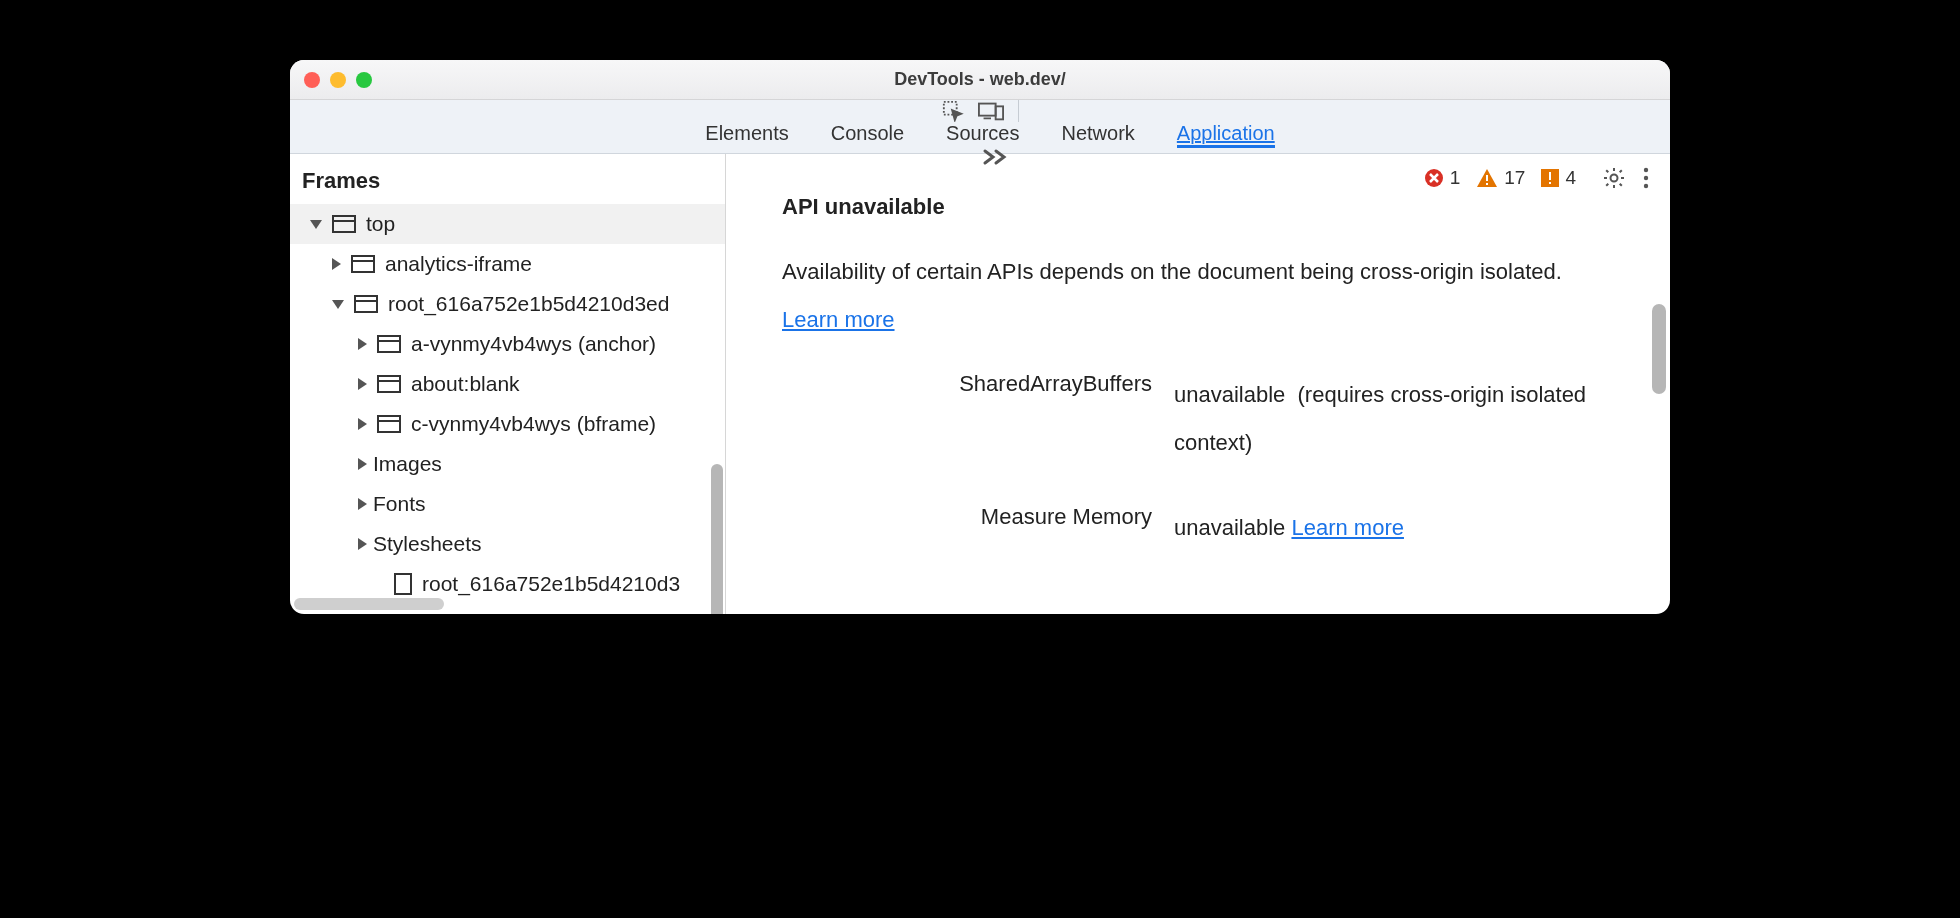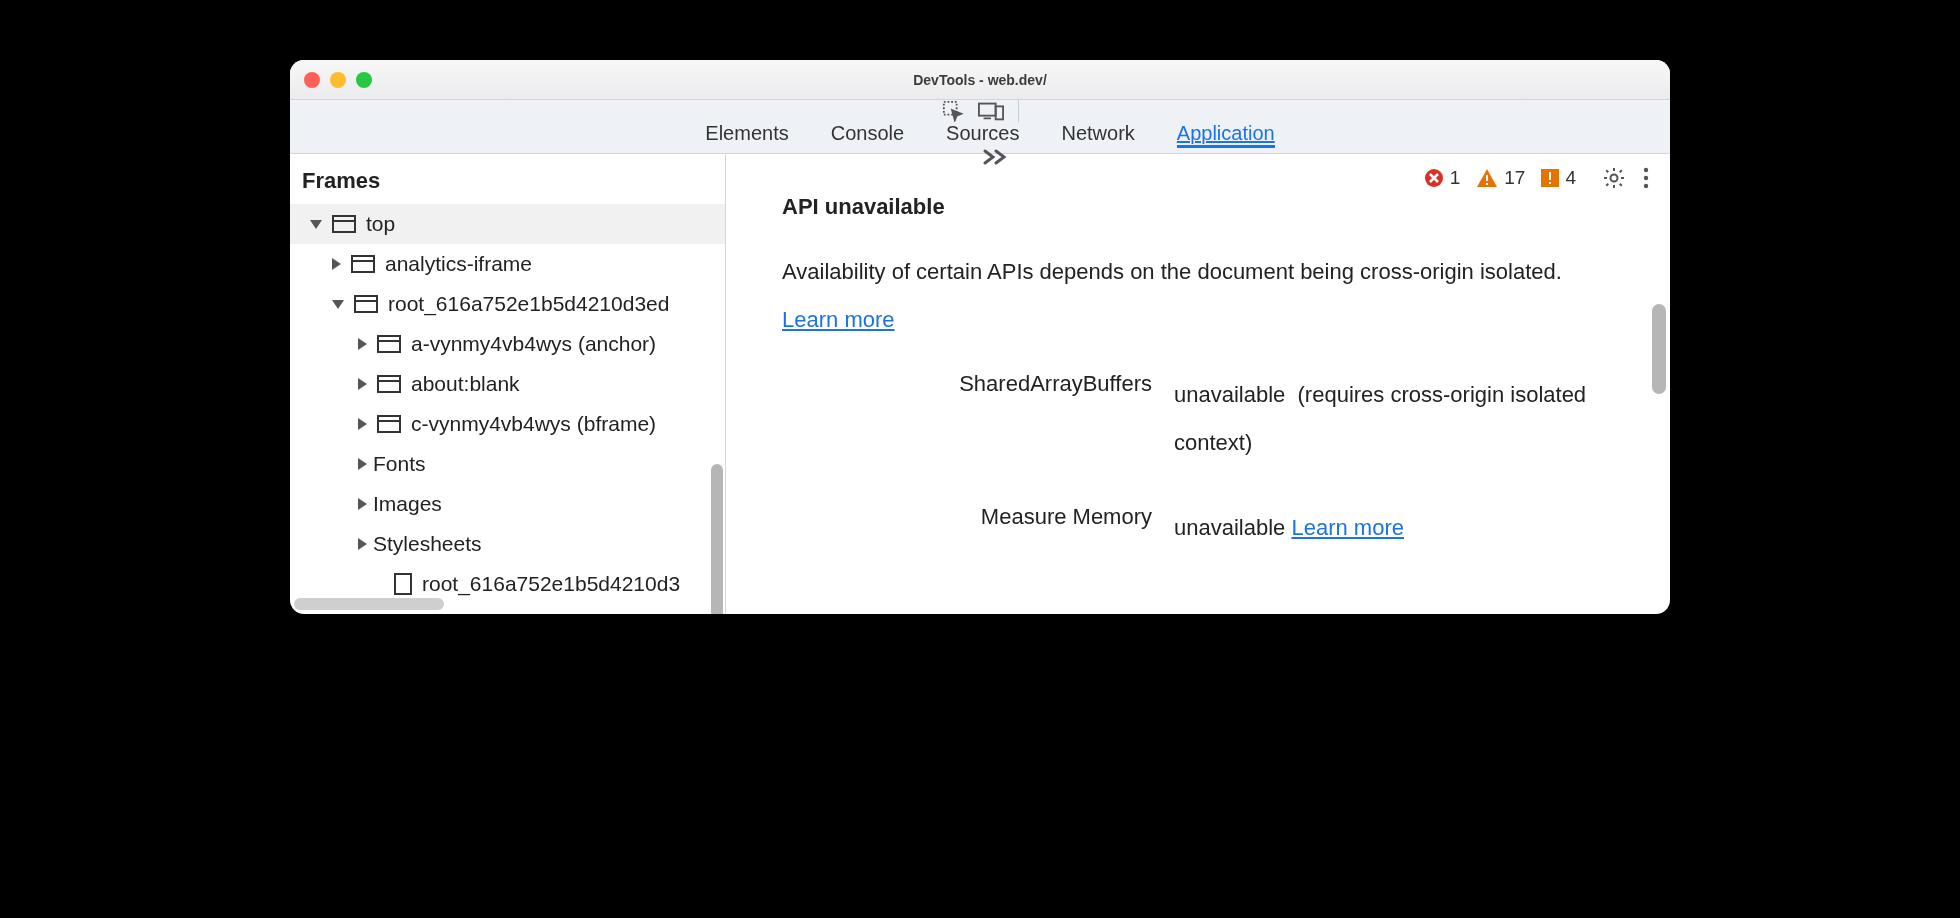--- a/index.html
+++ b/index.html
@@ -40,21 +40,21 @@
     width: 16px; height: 16px;
     border-radius: 50%;
   }
   .tl.red { background: #ff5f57; }
   .tl.yellow { background: #febc2e; }
   .tl.green { background: #28c840; }
   .title {
     position: absolute;
     left: 0; right: 0;
     text-align: center;
-    font-size: 14px;
+    font-size: 18px;
     font-weight: 600;
     color: #3c3c3c;
     pointer-events: none;
   }
   .toolbar {
     height: 54px;
     background: #eef2f7;
     border-bottom: 1px solid #d0d6dd;
     display: flex;
     align-items: center;
@@ -369,26 +369,26 @@
         </div>
 
         <div class="tree-row indent-2">
           <span class="disclosure closed"></span>
           <span class="frame-icon"></span>
           <span>c-vynmy4vb4wys (bframe)</span>
         </div>
 
         <div class="tree-row indent-2">
           <span class="disclosure closed"></span>
+          <span>Images</span>
+        </div>
+
+        <div class="tree-row indent-2">
+          <span class="disclosure closed"></span>
           <span>Fonts</span>
-        </div>
-
-        <div class="tree-row indent-2">
-          <span class="disclosure closed"></span>
-          <span>Images</span>
         </div>
 
         <div class="tree-row indent-2">
           <span class="disclosure closed"></span>
           <span>Stylesheets</span>
         </div>
 
         <div class="tree-row" style="padding-left:100px">
           <span class="file-icon"></span>
           <span>root_616a752e1b5d4210d3</span>

